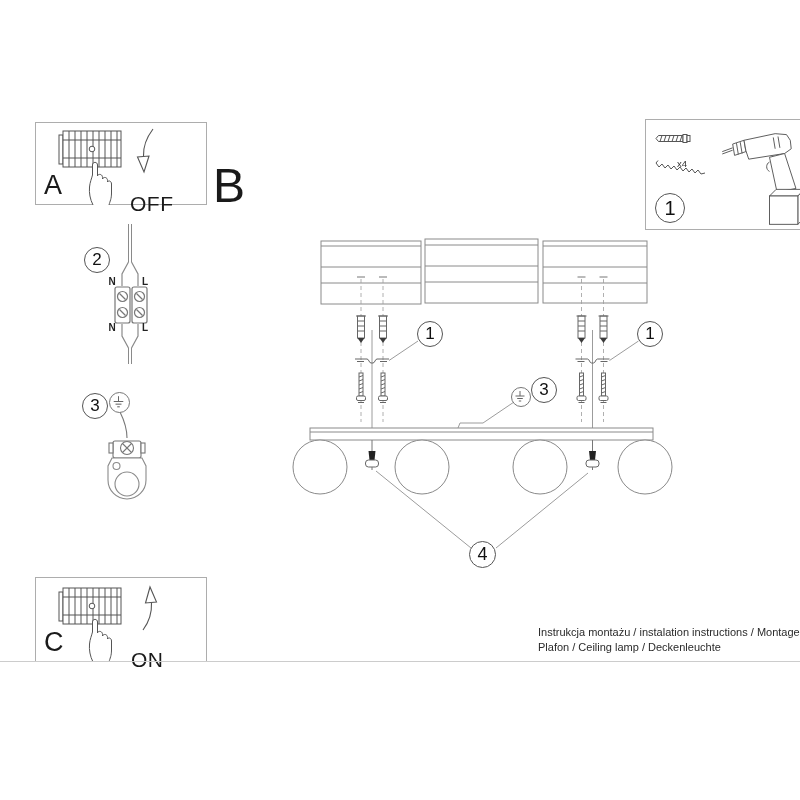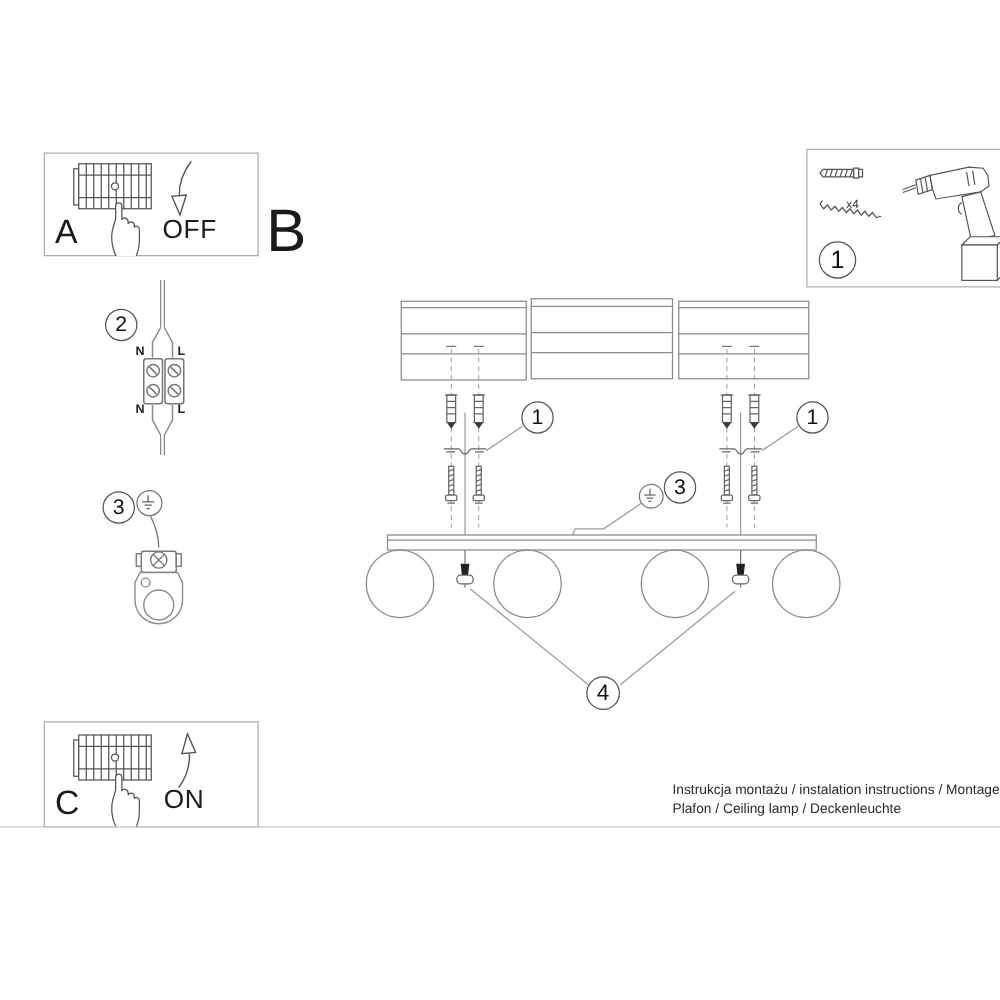--- a/index.html
+++ b/index.html
@@ -2,21 +2,21 @@
 <html><head>
 <meta charset="utf-8">
 <style>
   html,body{margin:0;padding:0;background:#fff;}
   body{width:800px;height:800px;overflow:hidden;font-family:"Liberation Sans",sans-serif;}
   .page{position:relative;width:800px;height:800px;background:#fff;overflow:hidden;}
   .abs{position:absolute;}
   .box{position:absolute;border:1px solid #adadad;background:#fff;box-sizing:border-box;}
   .big-letter{position:absolute;font-size:48px;color:#1a1a1a;line-height:1;}
   .corner-letter{position:absolute;font-size:27px;color:#1a1a1a;line-height:1;}
-  .state-label{position:absolute;font-size:21px;font-weight:500;color:#1a1a1a;line-height:1;letter-spacing:.5px;}
+  .state-label{position:absolute;font-size:21px;font-weight:500;color:#1a1a1a;line-height:1;letter-spacing:.5px;margin-top:20px;}
   .co{position:absolute;border:1.3px solid #555;border-radius:50%;background:#fff;
       display:flex;align-items:center;justify-content:center;font-size:17px;color:#111;box-sizing:border-box;z-index:5;}
   .wire-label{position:absolute;font-size:10px;font-weight:700;color:#222;width:12px;text-align:center;line-height:1;}
   .footer{position:absolute;left:538px;top:625px;font-size:11px;line-height:15px;color:#2a2a2a;white-space:nowrap;}
   .sep{position:absolute;left:0;top:661px;width:800px;height:1px;background:#cccccc;}
   .count-label{position:absolute;font-size:9.5px;color:#333;line-height:1;}
   svg{display:block;}
 </style>
 </head>
 <body>

